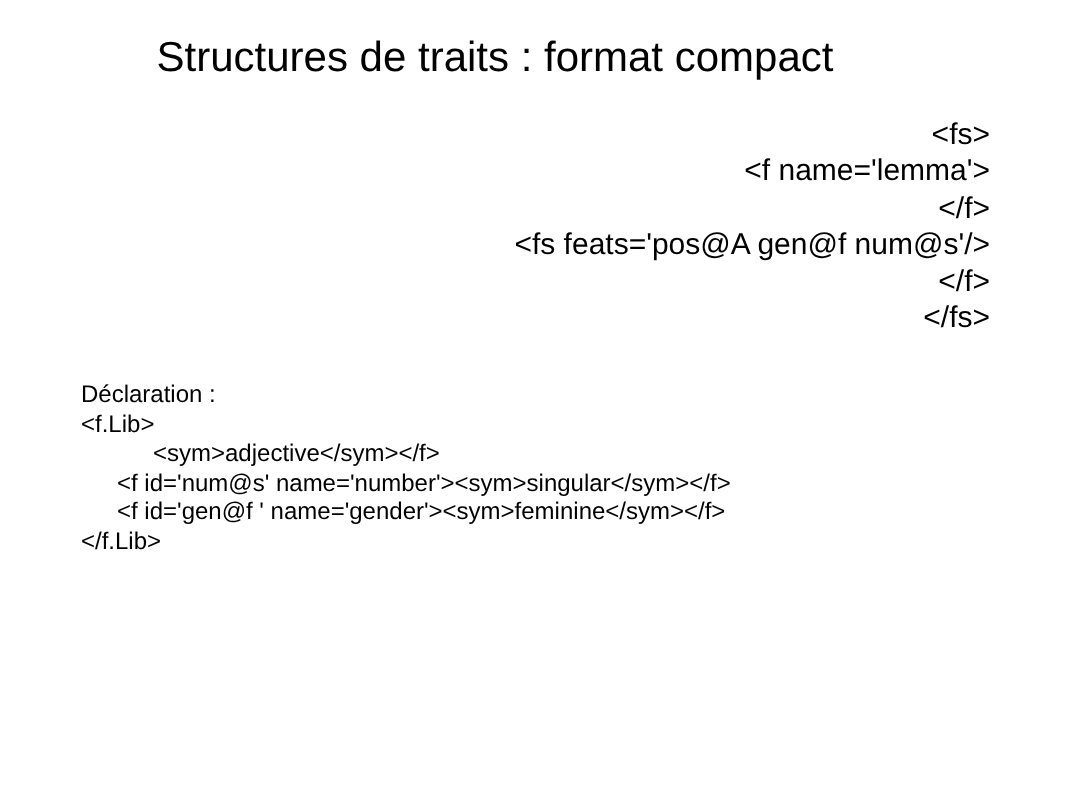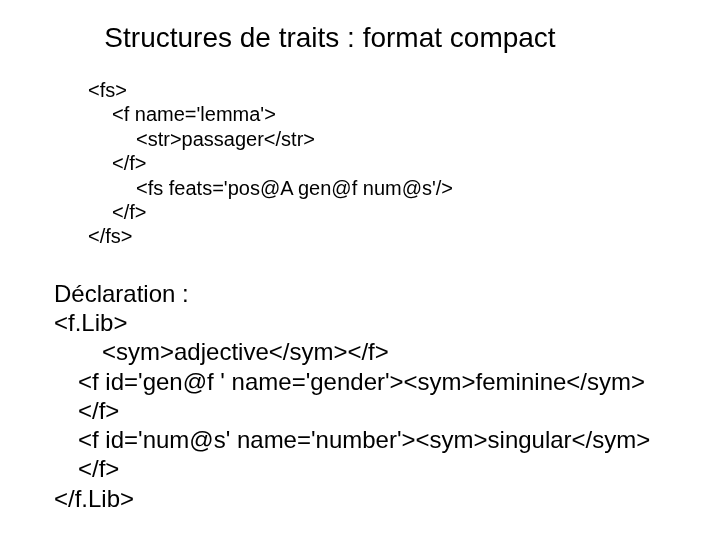--- a/index.html
+++ b/index.html
@@ -20,47 +20,47 @@
   .title {
     font-size: 28px;
     text-align: center;
     margin: 0 0 24px 0;
     font-weight: normal;
   }
   .block1 {
     margin-left: 88px;
     font-size: 20px;
     line-height: 1.22;
+    text-align: right;
   }
   .block2 {
     margin-left: 54px;
     margin-top: 30px;
-    font-size: 24px;
+    font-size: 16px;
     line-height: 1.22;
   }
   .ind1 { padding-left: 24px; }
   .ind2 { padding-left: 48px; }
 </style>
 </head>
 <body>
 
 <div class="slide">
   <h1 class="title">Structures de traits : format compact</h1>
 
   <div class="block1">
     <div>&lt;fs&gt;</div>
     <div class="ind1">&lt;f name='lemma'&gt;</div>
-    <div class="ind2">&lt;str&gt;passager&lt;/str&gt;</div>
     <div class="ind1">&lt;/f&gt;</div>
     <div class="ind2">&lt;fs feats='pos@A gen@f num@s'/&gt;</div>
     <div class="ind1">&lt;/f&gt;</div>
     <div>&lt;/fs&gt;</div>
   </div>
 
   <div class="block2">
     <div>Déclaration :</div>
     <div>&lt;f.Lib&gt;</div>
     <div class="ind2">&lt;sym&gt;adjective&lt;/sym&gt;&lt;/f&gt;</div>
+    <div class="ind1">&lt;f id='num@s' name='number'&gt;&lt;sym&gt;singular&lt;/sym&gt;&lt;/f&gt;</div>
     <div class="ind1">&lt;f id='gen@f ' name='gender'&gt;&lt;sym&gt;feminine&lt;/sym&gt;&lt;/f&gt;</div>
-    <div class="ind1">&lt;f id='num@s' name='number'&gt;&lt;sym&gt;singular&lt;/sym&gt;&lt;/f&gt;</div>
     <div>&lt;/f.Lib&gt;</div>
   </div>
 </div>
 
 </body></html>

